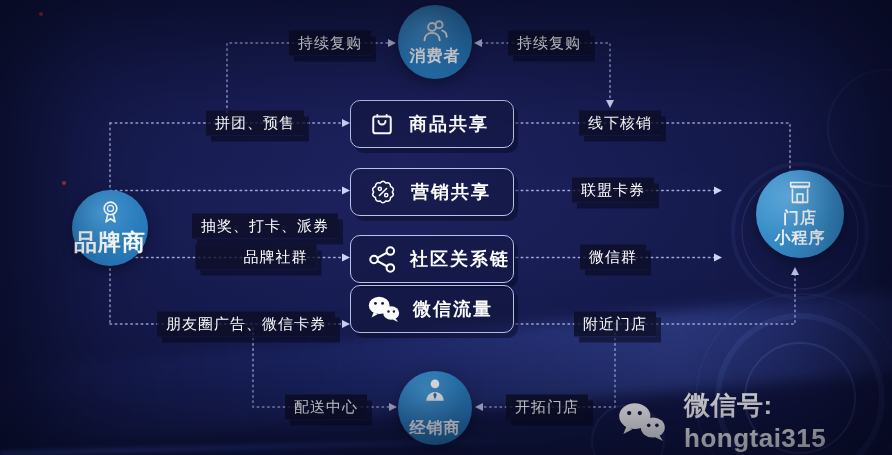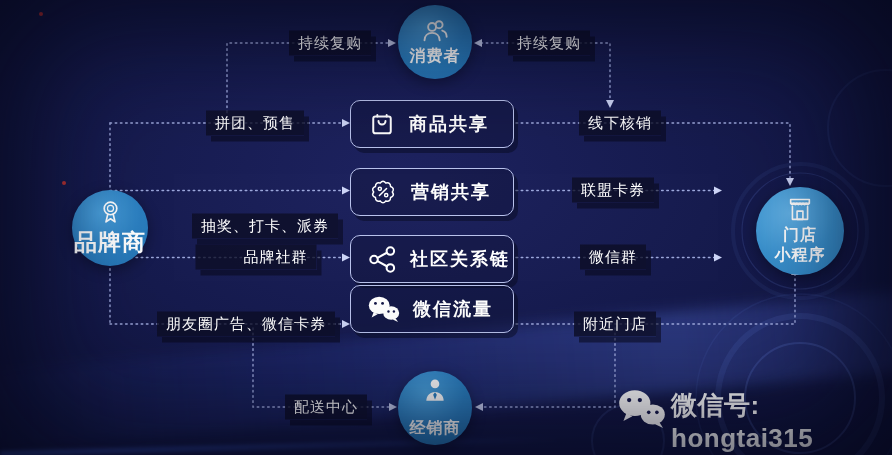--- a/index.html
+++ b/index.html
@@ -33,21 +33,21 @@
   .node .nlabel{font-size:16px;margin-top:2px;line-height:1.25;}
   .node.store{background:radial-gradient(circle at 38% 30%, #63b2e6 0%, #3a92cf 55%, #2f84c2 100%);}
   .fbox{
     position:absolute;left:350px;width:162px;height:46px;border-radius:10px;
     border:1.4px solid #b9c2ec;background:rgba(16,18,52,.38);
     display:flex;align-items:center;color:#fff;
     box-shadow:4px 5px 0 rgba(7,8,26,.45);
   }
   .fbox .ficon{margin-left:17px;margin-right:13px;display:flex;}
   .fbox .flabel{font-size:18px;font-weight:bold;letter-spacing:2px;white-space:nowrap;}
-  .footer{position:absolute;left:618px;top:388px;display:flex;align-items:flex-start;gap:5px;}
+  .footer{position:absolute;left:618px;top:388px;display:flex;align-items:center;gap:18px;}
   .footer .wxid{color:#fff;font-size:26px;font-weight:bold;letter-spacing:.5px;}
   .dot{position:absolute;border-radius:50%;}
 </style>
 </head>
 <body>
 
 <div class="stage">
 
   <div class="streak"></div>
   <div class="streak2"></div>
@@ -102,20 +102,21 @@
   <div class="chip" style="left:549px;top:43px;">持续复购</div>
   <div class="chip" style="left:255px;top:123px;">拼团、预售</div>
   <div class="chip" style="left:265px;top:190px;margin-top:36px;">抽奖、打卡、派券</div>
   <div class="chip" style="left:256px;top:257px;padding-left:48px;">品牌社群</div>
   <div class="chip" style="left:246px;top:324px;">朋友圈广告、微信卡券</div>
   <div class="chip" style="left:620px;top:123px;">线下核销</div>
   <div class="chip" style="left:613px;top:190px;">联盟卡券</div>
   <div class="chip" style="left:613px;top:257px;">微信群</div>
   <div class="chip" style="left:615px;top:324px;">附近门店</div>
   <div class="chip" style="left:326px;top:407px;">配送中心</div>
+  <div class="chip" style="left:547px;top:407px;">开拓门店</div>
 
   <div class="fbox" style="top:100px;">
     <span class="ficon">
       <svg width="28" height="28" viewBox="0 0 24 24" fill="none" stroke="#fff" stroke-width="1.7" stroke-linecap="round">
         <rect x="4.5" y="5.5" width="15" height="14.5" rx="1.8"></rect>
         <path d="M9,9.5 a3,3 0 0 0 6,0"></path>
         <path d="M8,5.5 v-1.3 M16,5.5 v-1.3"></path>
       </svg>
     </span>
     <span class="flabel">商品共享</span>
@@ -177,21 +178,21 @@
     <span style="display:flex;">
       <svg width="27" height="27" viewBox="0 0 24 24" fill="none" stroke="#fff" stroke-width="1.5" stroke-linecap="round" stroke-linejoin="round">
         <circle cx="12" cy="8.4" r="5.6"></circle>
         <circle cx="12" cy="8.4" r="2.7" stroke-width="1.1"></circle>
         <path d="M9.6,13.4 L8,20.3 L12,17.6 L16,20.3 L14.4,13.4"></path>
       </svg>
     </span>
     <span class="nlabel" style="font-size:23px;">品牌商</span>
   </div>
 
-  <div class="node store" style="left:756px;top:187px;width:88px;height:88px;">
+  <div class="node store" style="left:756px;top:170px;width:88px;height:88px;">
     <span style="display:flex;">
       <svg width="28" height="26" viewBox="0 0 24 22" fill="none" stroke="#fff" stroke-width="1.4" stroke-linecap="round" stroke-linejoin="round">
         <rect x="4" y="2" width="16" height="3.2"></rect>
         <path d="M4,5.2 q1.3,2.6 2.7,0 q1.3,2.6 2.6,0 q1.3,2.6 2.7,0 q1.3,2.6 2.6,0 q1.3,2.6 2.7,0 q1.3,2.6 2.7,0"></path>
         <path d="M5.5,8 V19 H18.5 V8"></path>
         <rect x="9.5" y="12" width="5" height="7"></rect>
       </svg>
     </span>
     <span class="nlabel">门店</span>
     <span class="nlabel" style="margin-top:0;">小程序</span>

